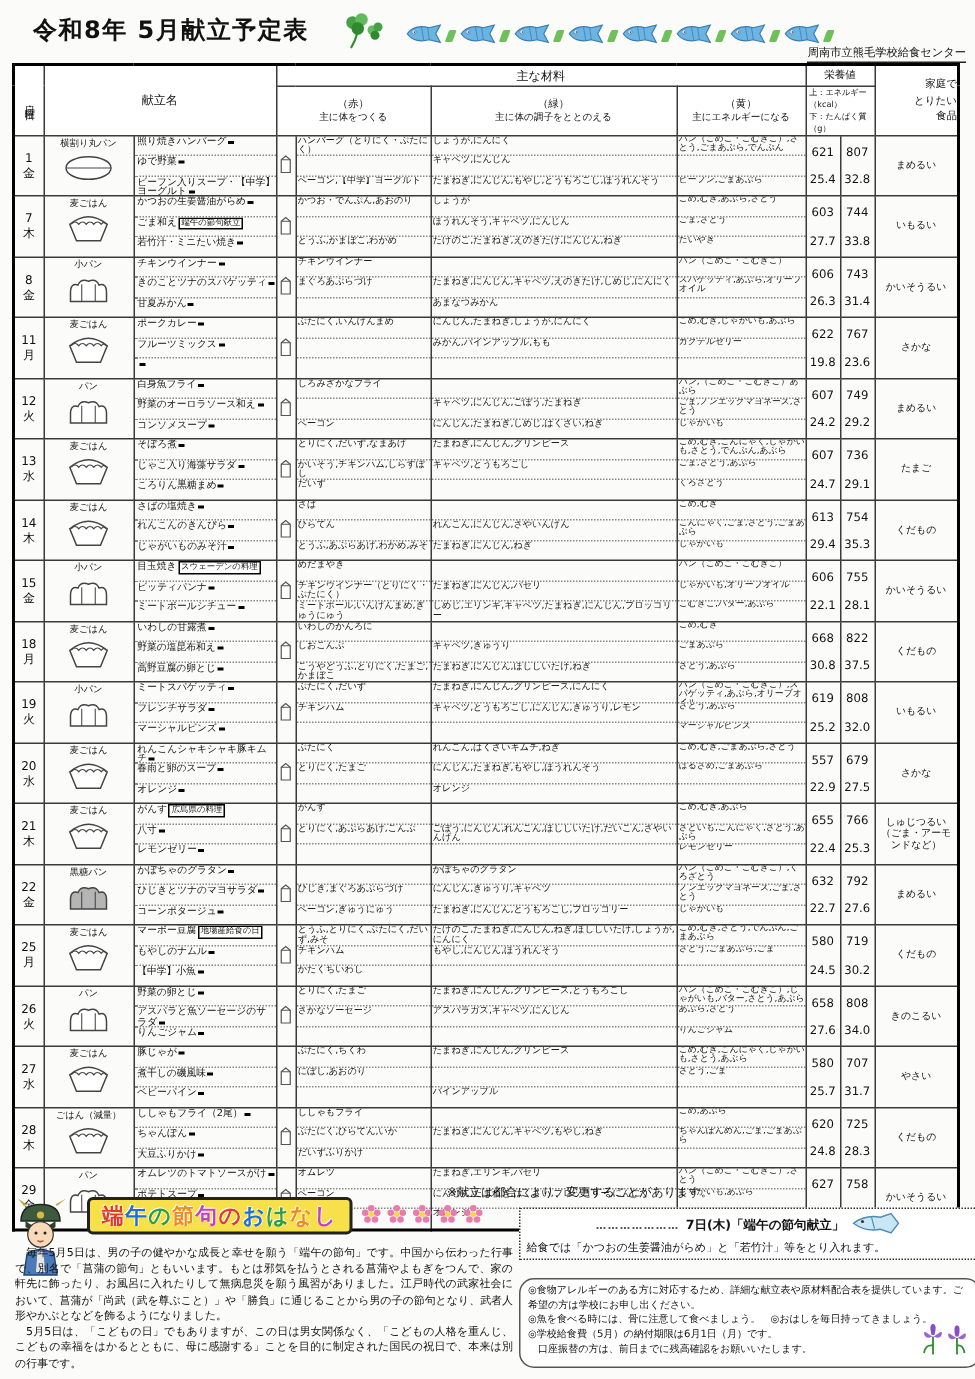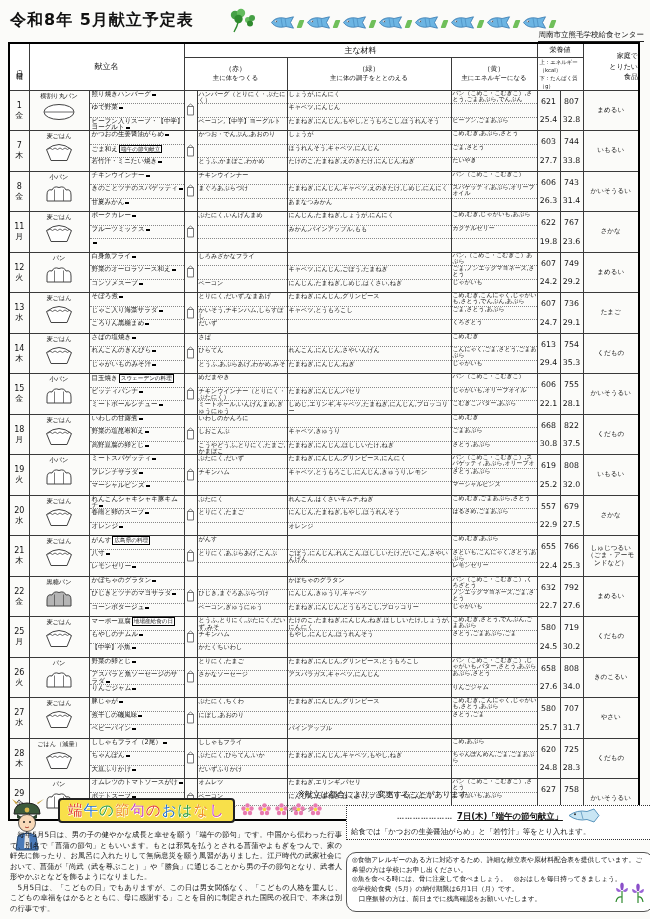--- a/index.html
+++ b/index.html
@@ -1,21 +1,21 @@
 <!DOCTYPE html>
 <html><head>
 <meta charset="utf-8">
 <style>
   html,body{margin:0;padding:0;}
   body{
     width:650px;height:919px;position:relative;background:#fbfbf9;color:#111;
     font-family:"DejaVu Sans","Liberation Sans",sans-serif;overflow:hidden;
   }
   .hdr{position:absolute;left:8px;top:6px;width:636px;height:34px;}
-  .page-title{position:absolute;left:2px;top:4px;font-size:16px;font-weight:bold;letter-spacing:1px;}
+  .page-title{position:absolute;left:14px;top:4px;font-size:16px;font-weight:bold;letter-spacing:1px;}
   .clovers{position:absolute;left:218px;top:2px;}
   .koi-row{position:absolute;left:262px;top:8px;display:flex;align-items:center;gap:3px;}
   .koi-mark{width:5px;height:8px;background:#6fbf5a;transform:skewX(-20deg);display:inline-block;border-radius:1px;}
   .center-name{position:absolute;right:0;top:24px;font-size:7.5px;font-weight:normal;border-bottom:1px solid #222;padding-bottom:1px;}
 
   table.menu{position:absolute;left:8px;top:42px;border-collapse:collapse;table-layout:fixed;width:632px;border:2px solid #000;}
   td,th{border:1px solid #3a3a3a;padding:0;vertical-align:top;font-weight:normal;}
   thead th{text-align:center;vertical-align:middle;background:#fff;}
   .t1{height:14px;font-size:8px;}
   .t2{height:32px;font-size:6.4px;line-height:1.25;}
@@ -38,27 +38,27 @@
   .col-yellow .slot{font-size:5.9px;}
   .c-milk{text-align:center;vertical-align:middle;}
   .badge{border:1px solid #000;background:#fff;font-size:5.6px;padding:0 1px;margin-left:1px;white-space:nowrap;display:inline-block;line-height:1.1;}
   .c-val{vertical-align:middle;}
   .c-val div{height:18.5px;display:flex;align-items:center;justify-content:center;font-size:7.8px;}
   .c-fam{vertical-align:middle;text-align:center;font-size:6.6px;line-height:1.15;padding:0 1px;}
 
   .footer{position:absolute;left:8px;top:792px;width:636px;height:122px;}
   .samurai{position:absolute;left:0;top:6px;}
   .banner-wrap{position:absolute;left:50px;top:6px;display:flex;align-items:center;gap:6px;}
-  .story-banner{background:#f8e04a;border:2px solid #222;border-radius:4px;padding:1px 8px;font-size:14.5px;font-weight:normal;letter-spacing:1px;white-space:nowrap;}
+  .story-banner{background:#f8e04a;border:2px solid #222;border-radius:4px;padding:1px 8px;font-size:14.5px;font-weight:bold;letter-spacing:1px;white-space:nowrap;}
   .flower-row{display:flex;gap:4px;align-items:center;}
   .story-text{position:absolute;left:2px;top:38px;width:332px;font-size:7.3px;line-height:1.45;text-align:justify;}
   .change-note{position:absolute;left:290px;top:-3px;font-size:8px;font-weight:normal;white-space:nowrap;}
   .sekku-box{position:absolute;left:338px;top:13px;width:296px;border:1.6px dotted #333;padding:2px 4px;background:#fff;}
   .sekku-title-line{display:flex;align-items:center;justify-content:center;gap:4px;font-size:8.4px;font-weight:bold;}
-  .sekku-title{text-decoration:underline;}
+  .sekku-title{}
   .leaders{font-size:7px;color:#555;letter-spacing:1px;}
   .sekku-body{font-size:7.4px;margin-top:2px;}
   .notes-box{position:absolute;left:338px;top:60px;width:296px;height:52px;border:1.3px solid #555;border-radius:10px;padding:3px 5px;font-size:6.7px;line-height:1.45;background:#fff;}
   .notes-box .iris{position:absolute;right:6px;bottom:3px;}
 </style>
 </head>
 <body>
 
 <div class="hdr">
   <div class="page-title">令和8年 5月献立予定表</div>

